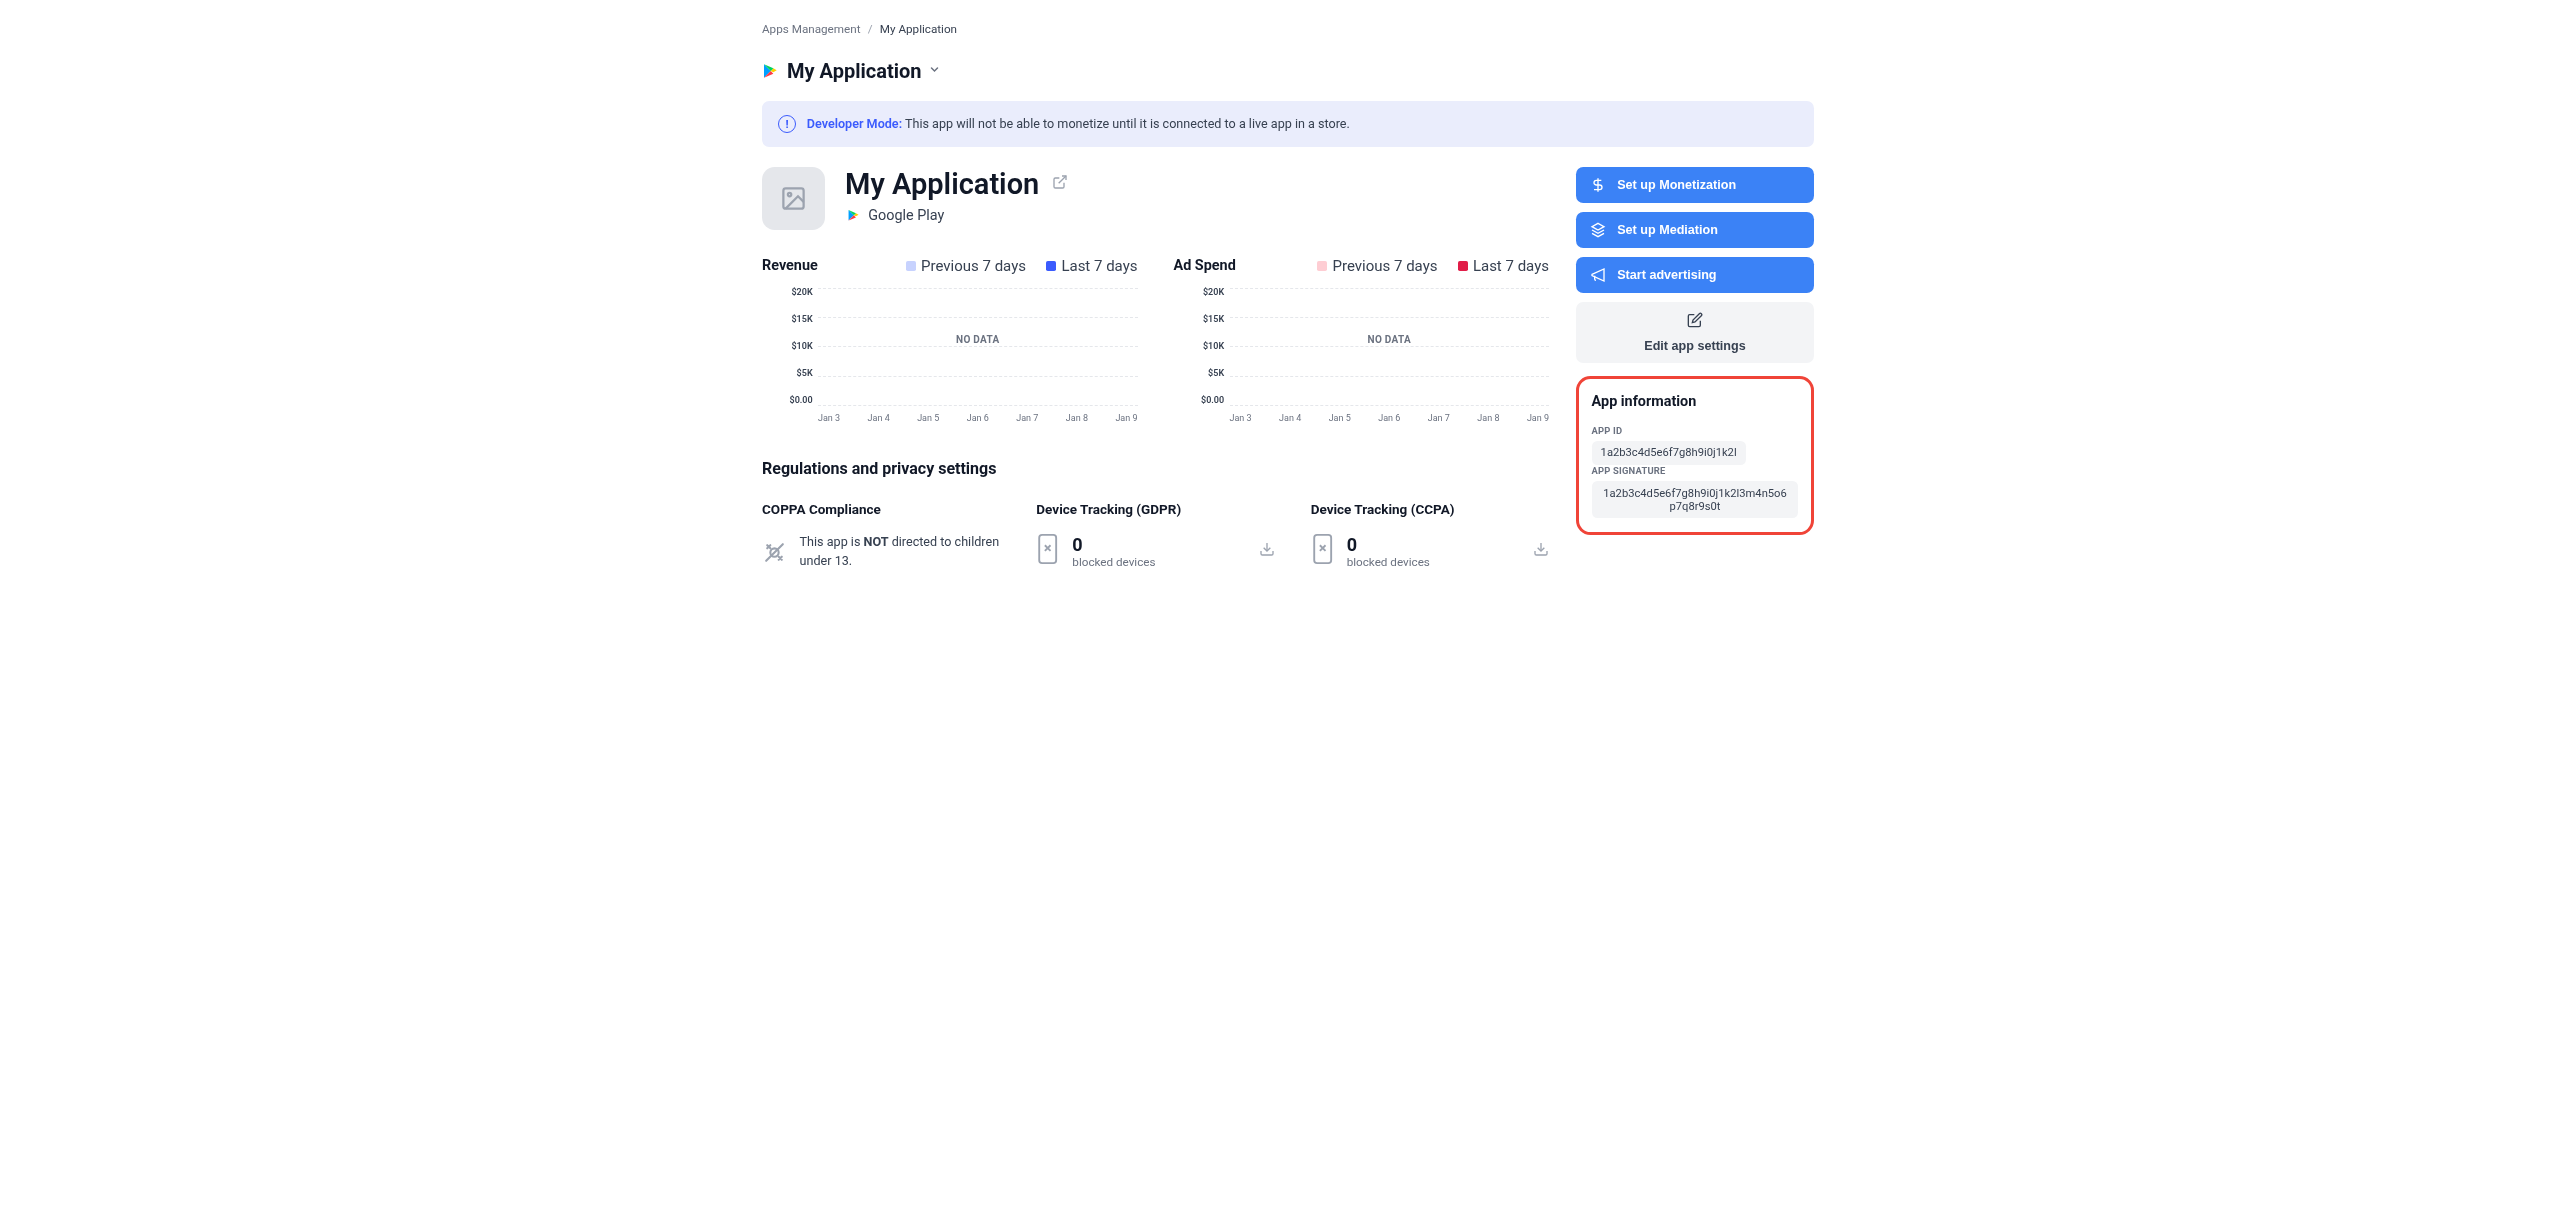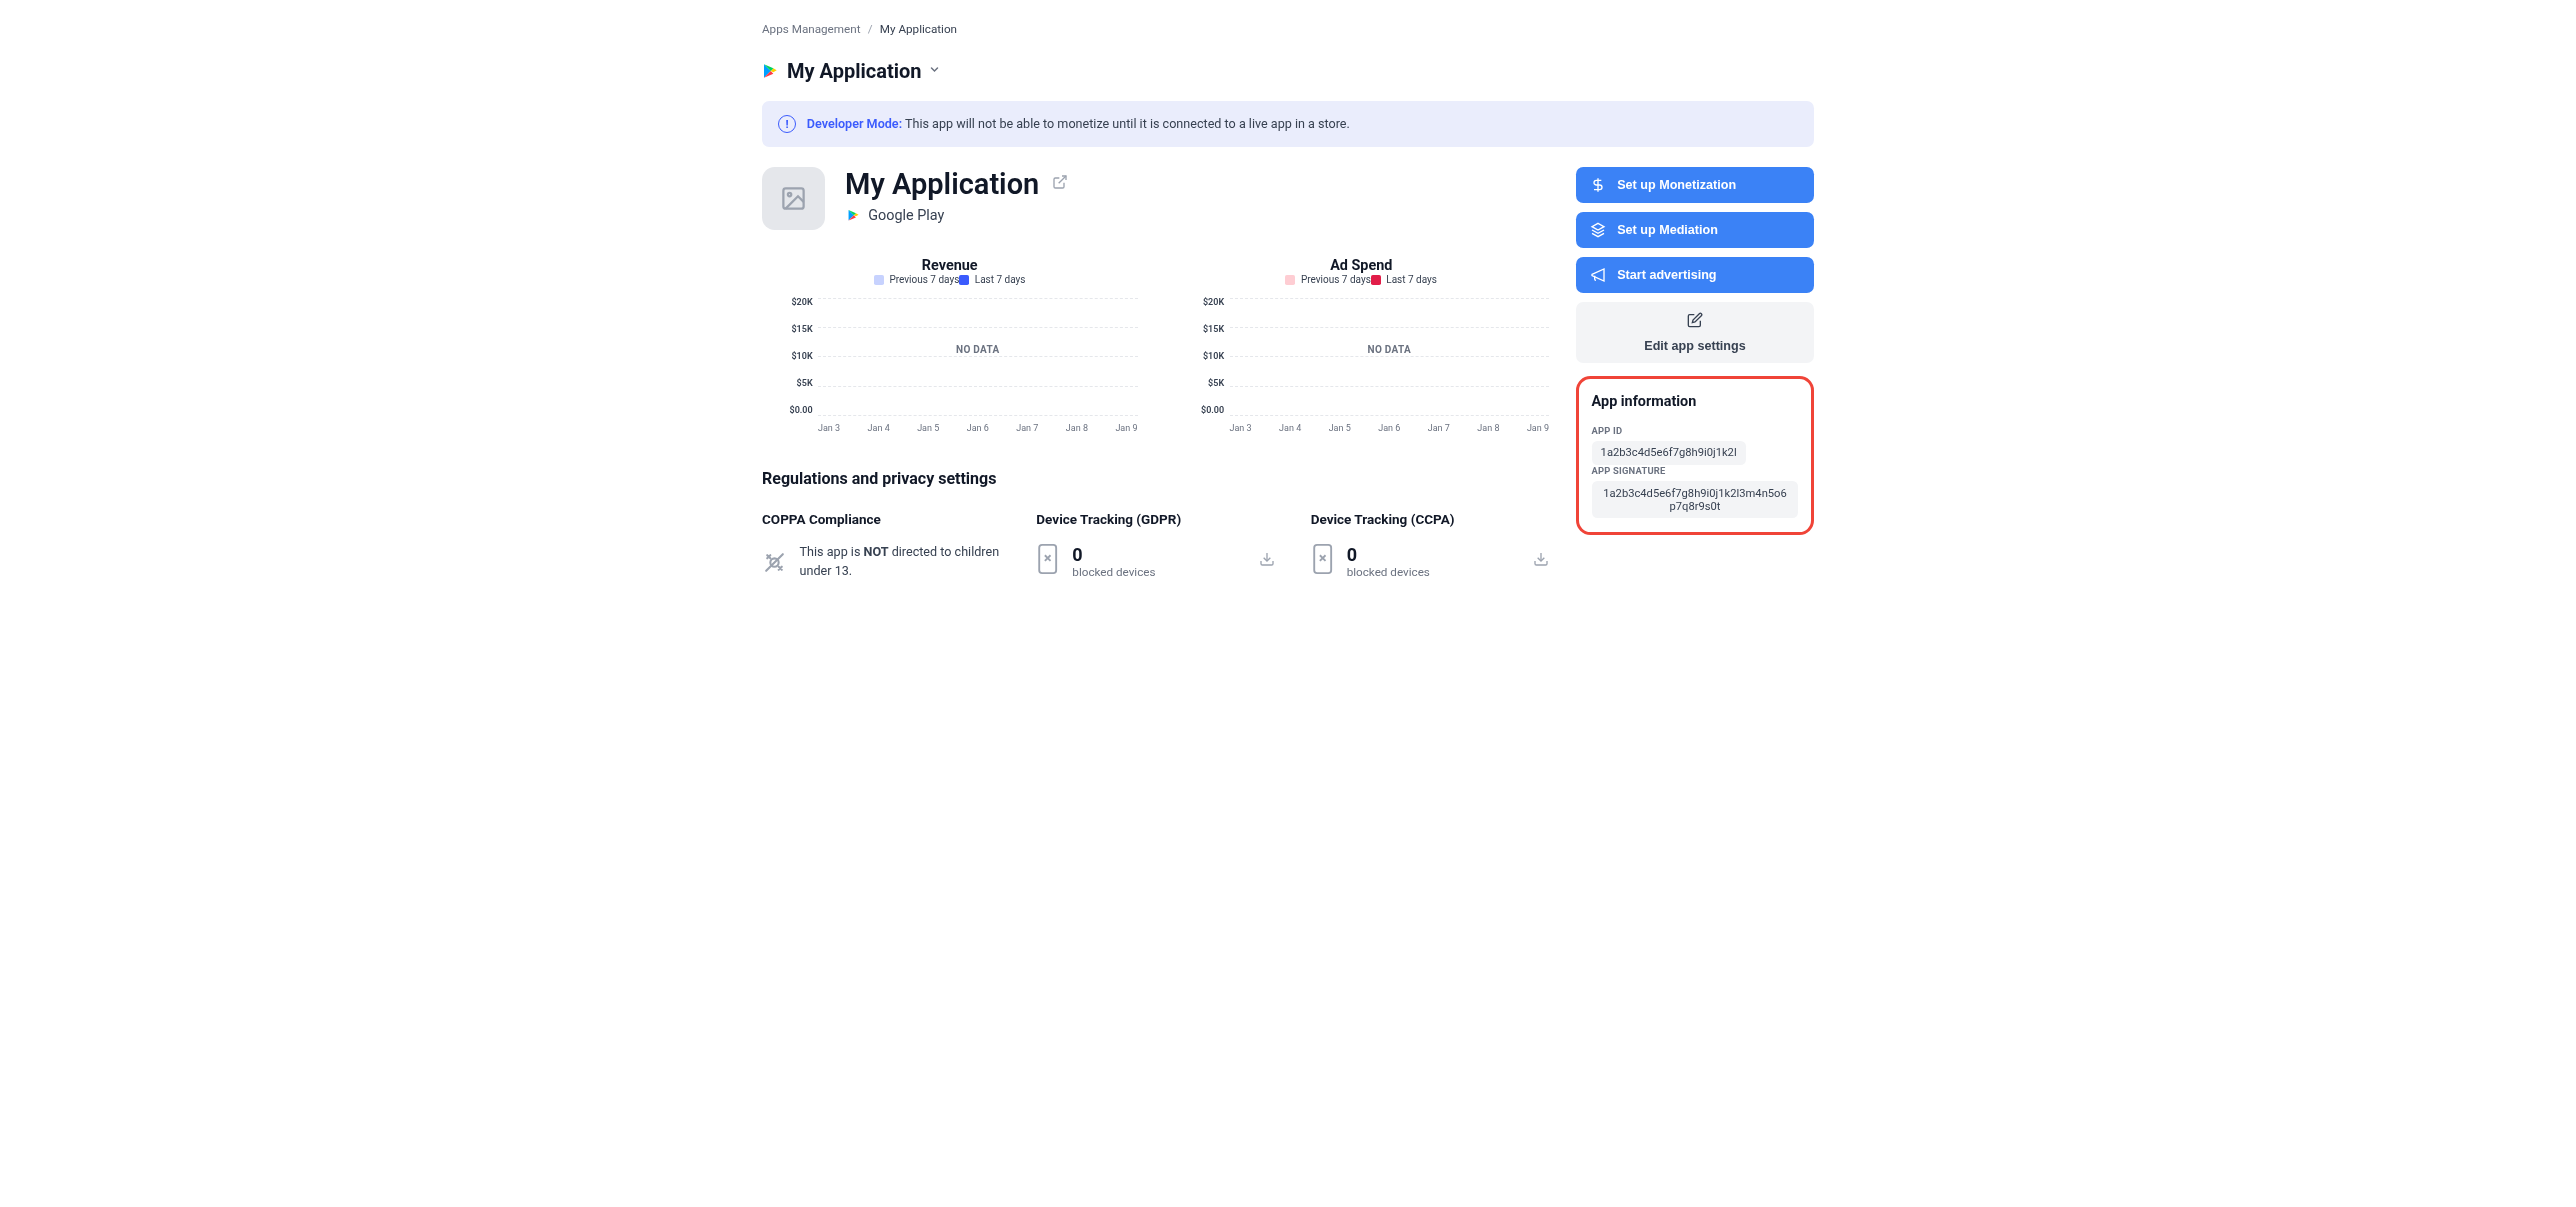--- a/index.html
+++ b/index.html
@@ -28,23 +28,23 @@
     .app-icon svg { width: 27px; height: 27px; }
     .app-title-row { display: flex; align-items: center; gap: 12.6px; }
     .app-title { font-size: 29px; font-weight: 600; color: #111827; }
     .ext-link { color: #9ca3af; }
     .ext-link svg { width: 16px; height: 16px; }
     .store-row { display: flex; align-items: center; gap: 7.2px; margin-top: 5.4px; font-size: 14.4px; color: #374151; }
     .gplay-small svg { width: 12.6px; height: 12.6px; }
 
     .charts-row { display: flex; gap: 36px; margin-bottom: 36px; }
     .chart { flex: 1; }
-    .chart-header { display: flex; align-items: center; justify-content: space-between; margin-bottom: 12.6px; flex-direction: column; }
+    .chart-header { display: flex; align-items: flex-start; justify-content: space-between; margin-bottom: 12.6px; }
     .chart-title { font-size: 14.4px; font-weight: 700; color: #111827; }
-    .legend { display: flex; gap: 0; font-size: 10px; color: #374151; }
+    .legend { display: flex; gap: 20px; font-size: 15px; color: #374151; }
     .legend-item { display: flex; align-items: center; gap: 5.4px; }
     .swatch { width: 10px; height: 10px; border-radius: 1.8px; }
     .chart-body { position: relative; height: 135px; }
     .yaxis { position: absolute; left: 0; top: 0; bottom: 18px; width: 56px; display: flex; flex-direction: column; justify-content: space-between; }
     .ytick { font-size: 9px; color: #374151; font-weight: 600; text-align: right; padding-right: 5.4px; line-height: 1; }
     .plot { position: absolute; left: 56px; right: 0; top: 0; bottom: 18px; }
     .gridline { position: absolute; left: 0; right: 0; border-top: 0.9px dashed #e5e7eb; }
     .no-data { position: absolute; left: 50%; top: 44%; transform: translate(-50%, -50%); font-size: 10px; font-weight: 700; color: #6b7280; letter-spacing: 0.3px; }
     .xaxis { position: absolute; left: 56px; right: 0; bottom: 0; display: flex; justify-content: space-between; }
     .xtick { font-size: 9px; color: #6b7280; }

